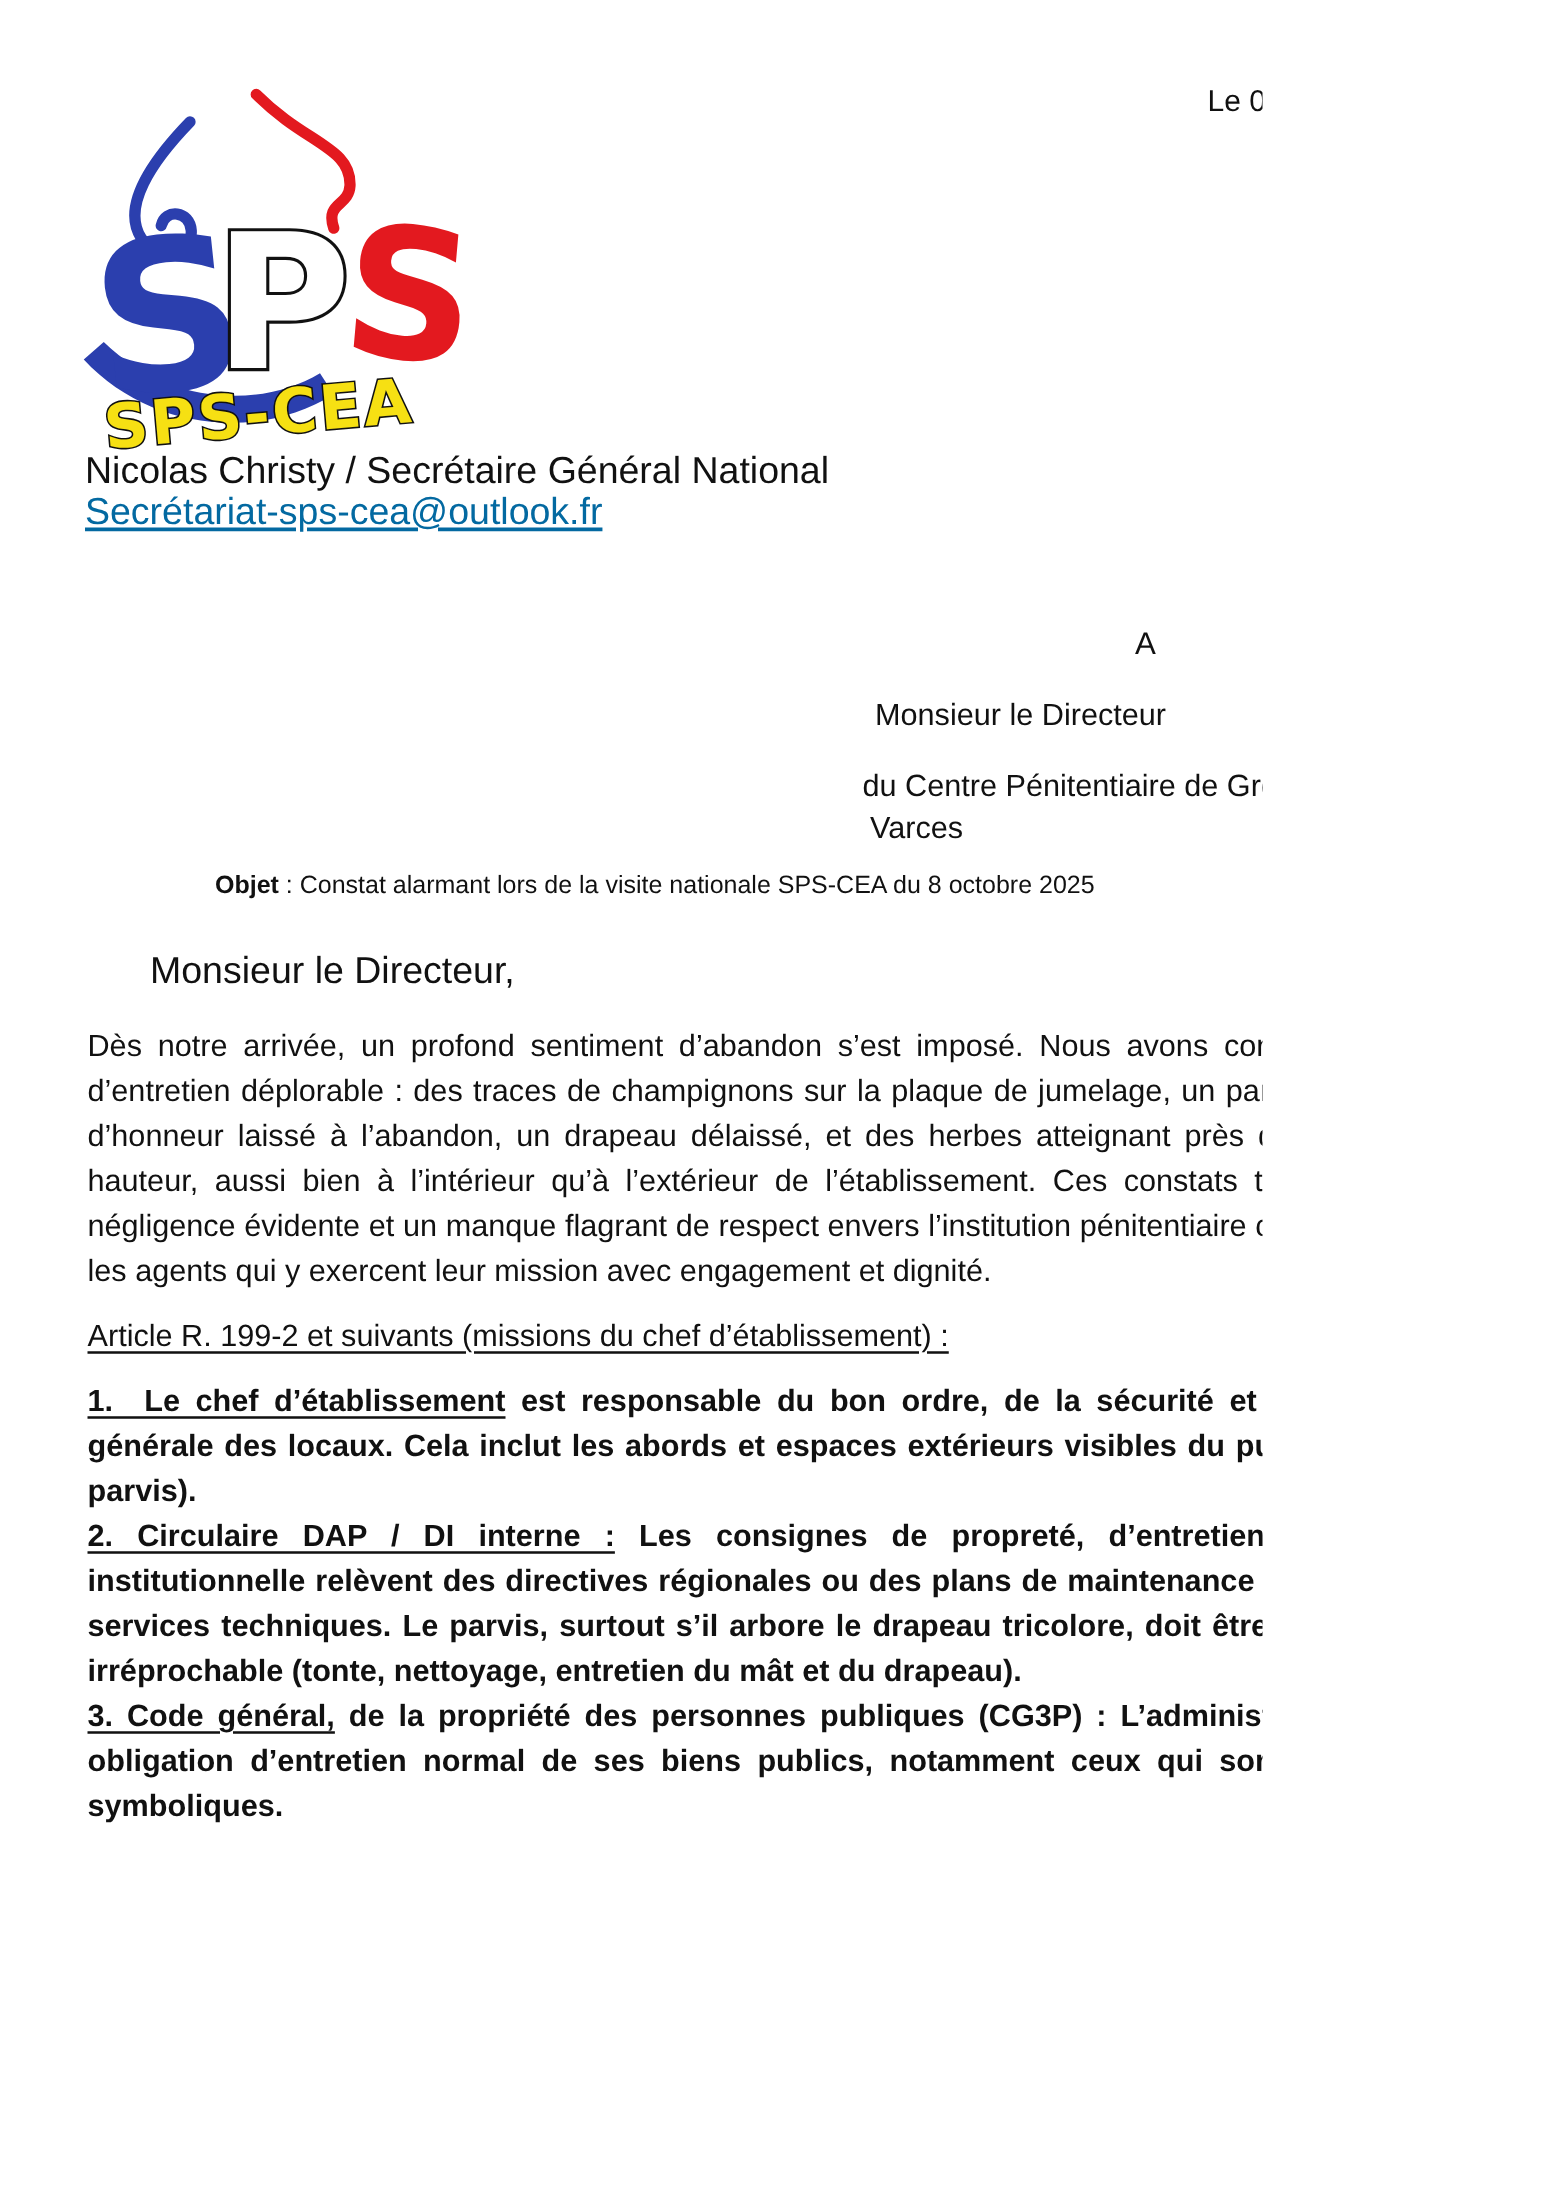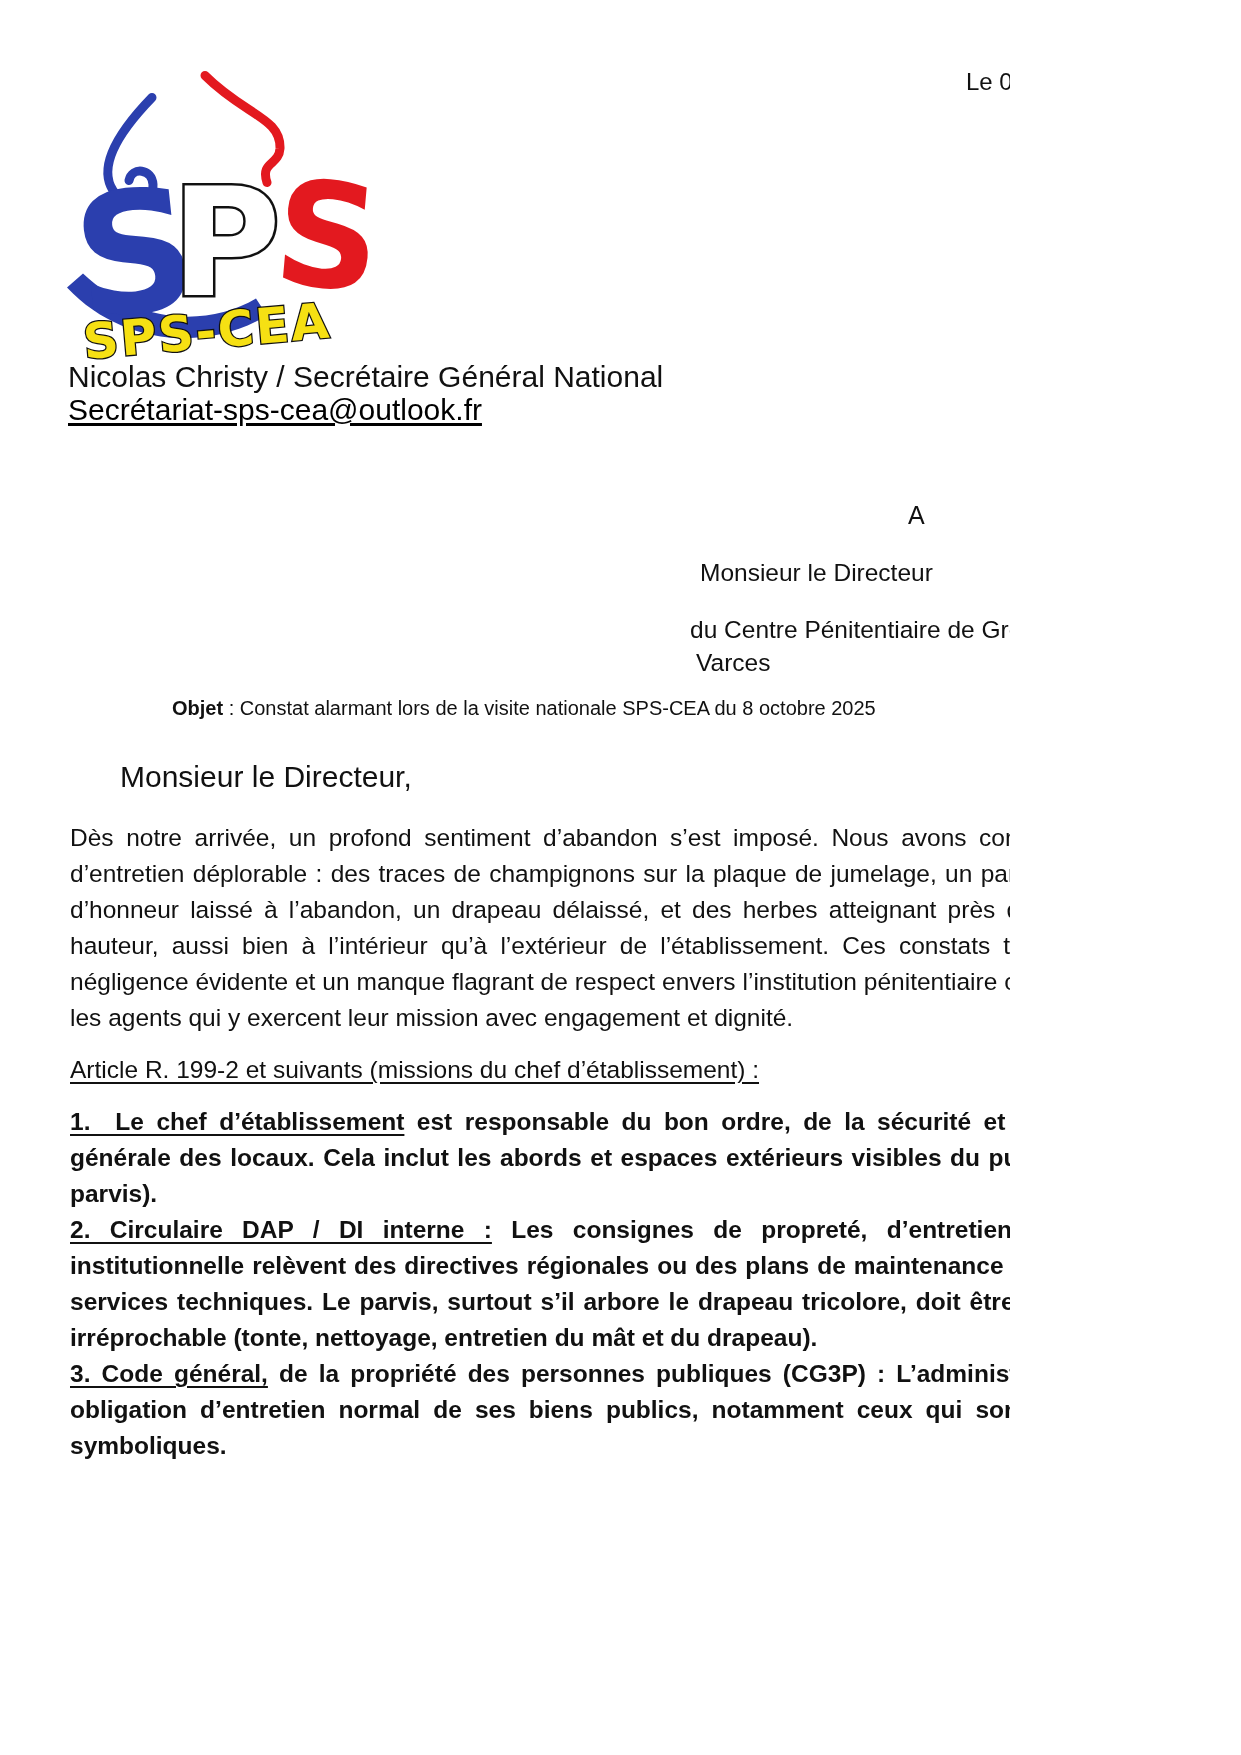--- a/index.html
+++ b/index.html
@@ -32,21 +32,21 @@
   }
   .sender {
     position: absolute;
     top: 360px;
     left: 68px;
     font-size: 30px;
     line-height: 33px;
     white-space: nowrap;
   }
   .sender a.email {
-    color: #000000;
+    color: #0369a1;
     text-decoration: underline;
     text-underline-offset: 3px;
     cursor: pointer;
   }
   .addr-a {
     position: absolute;
     top: 501px;
     left: 908px;
     font-size: 25px;
   }

